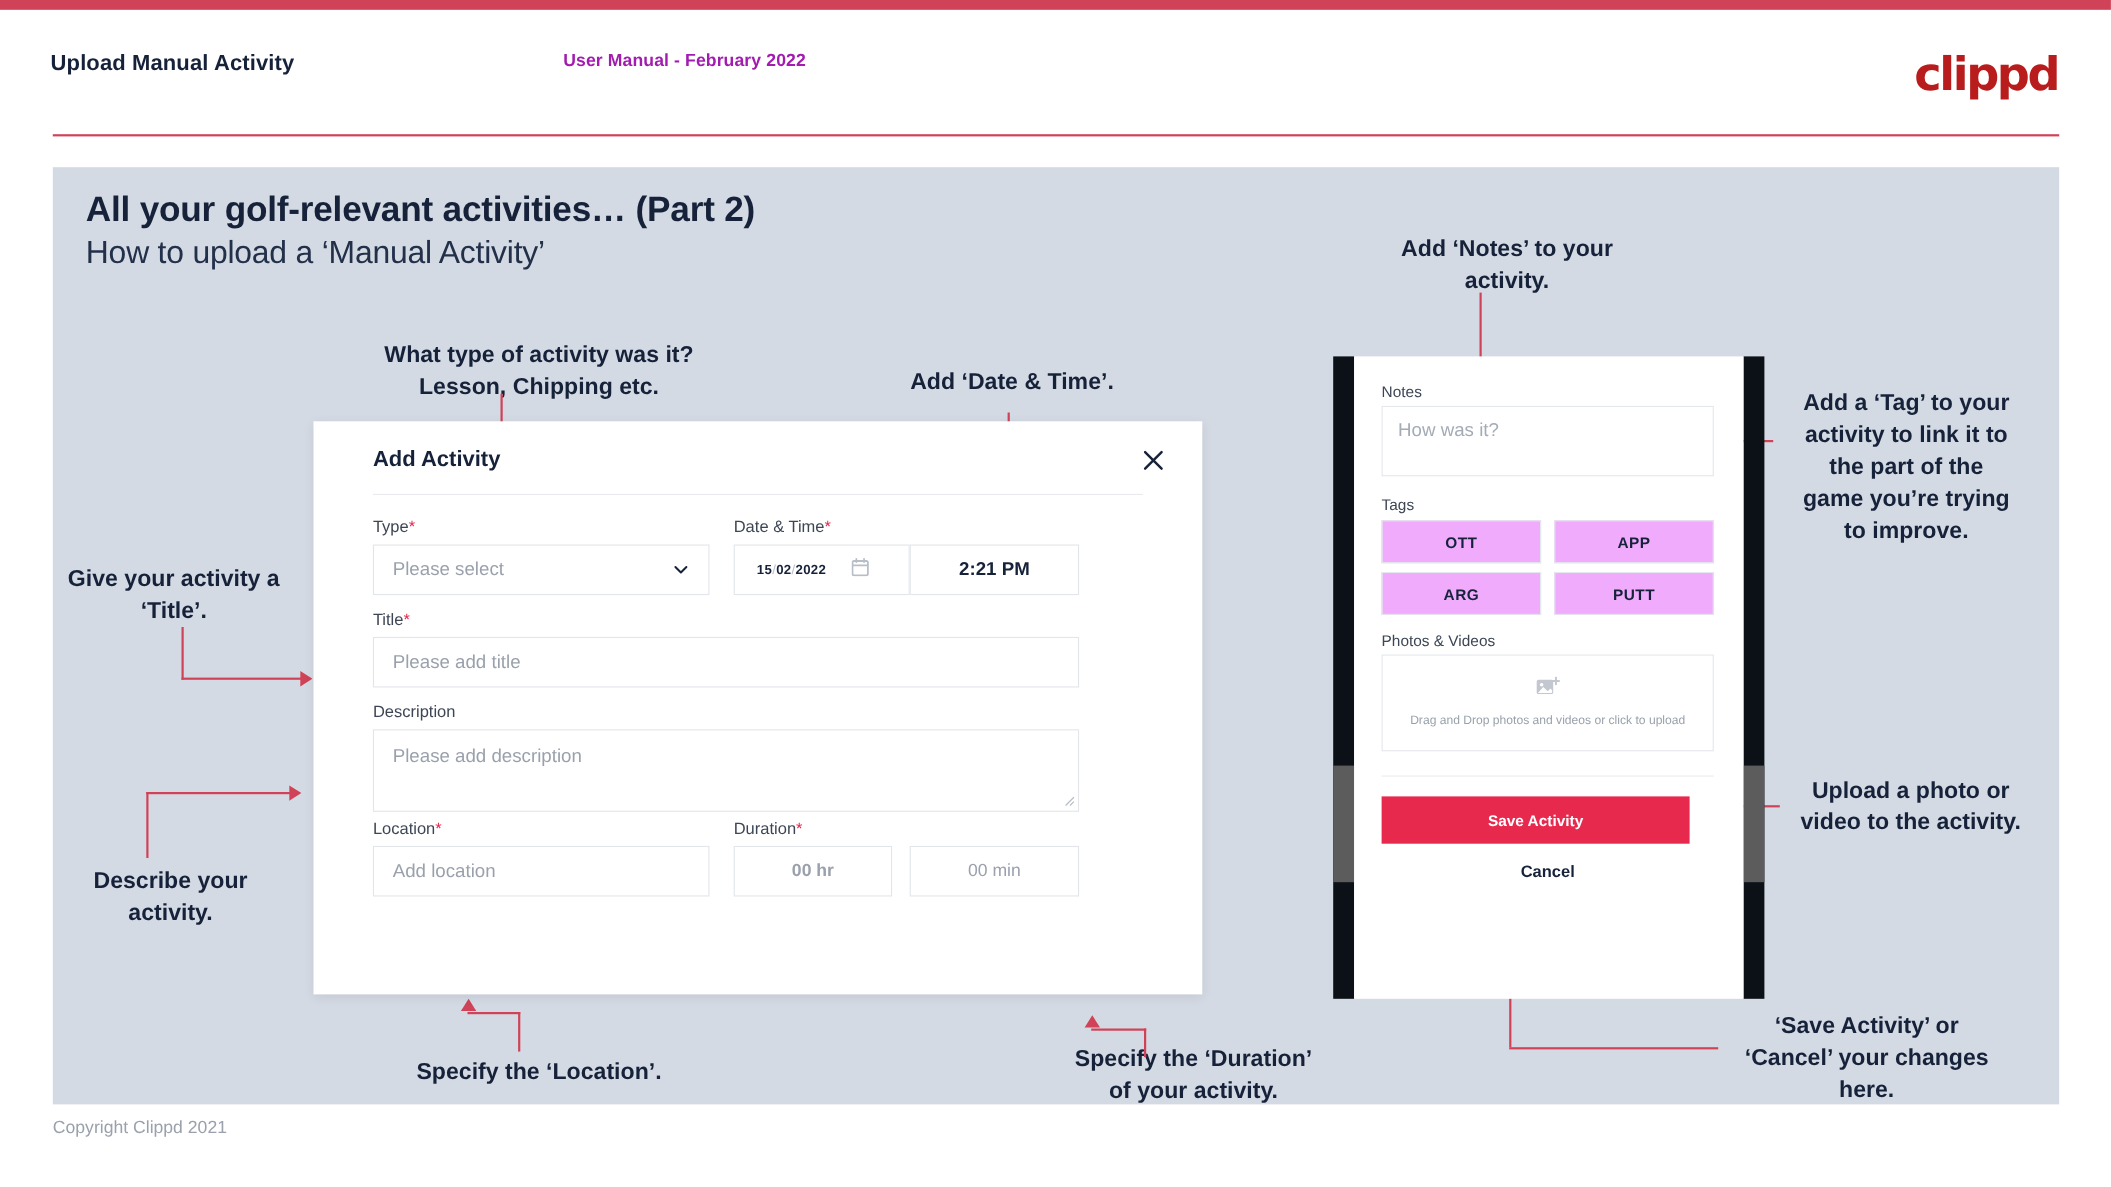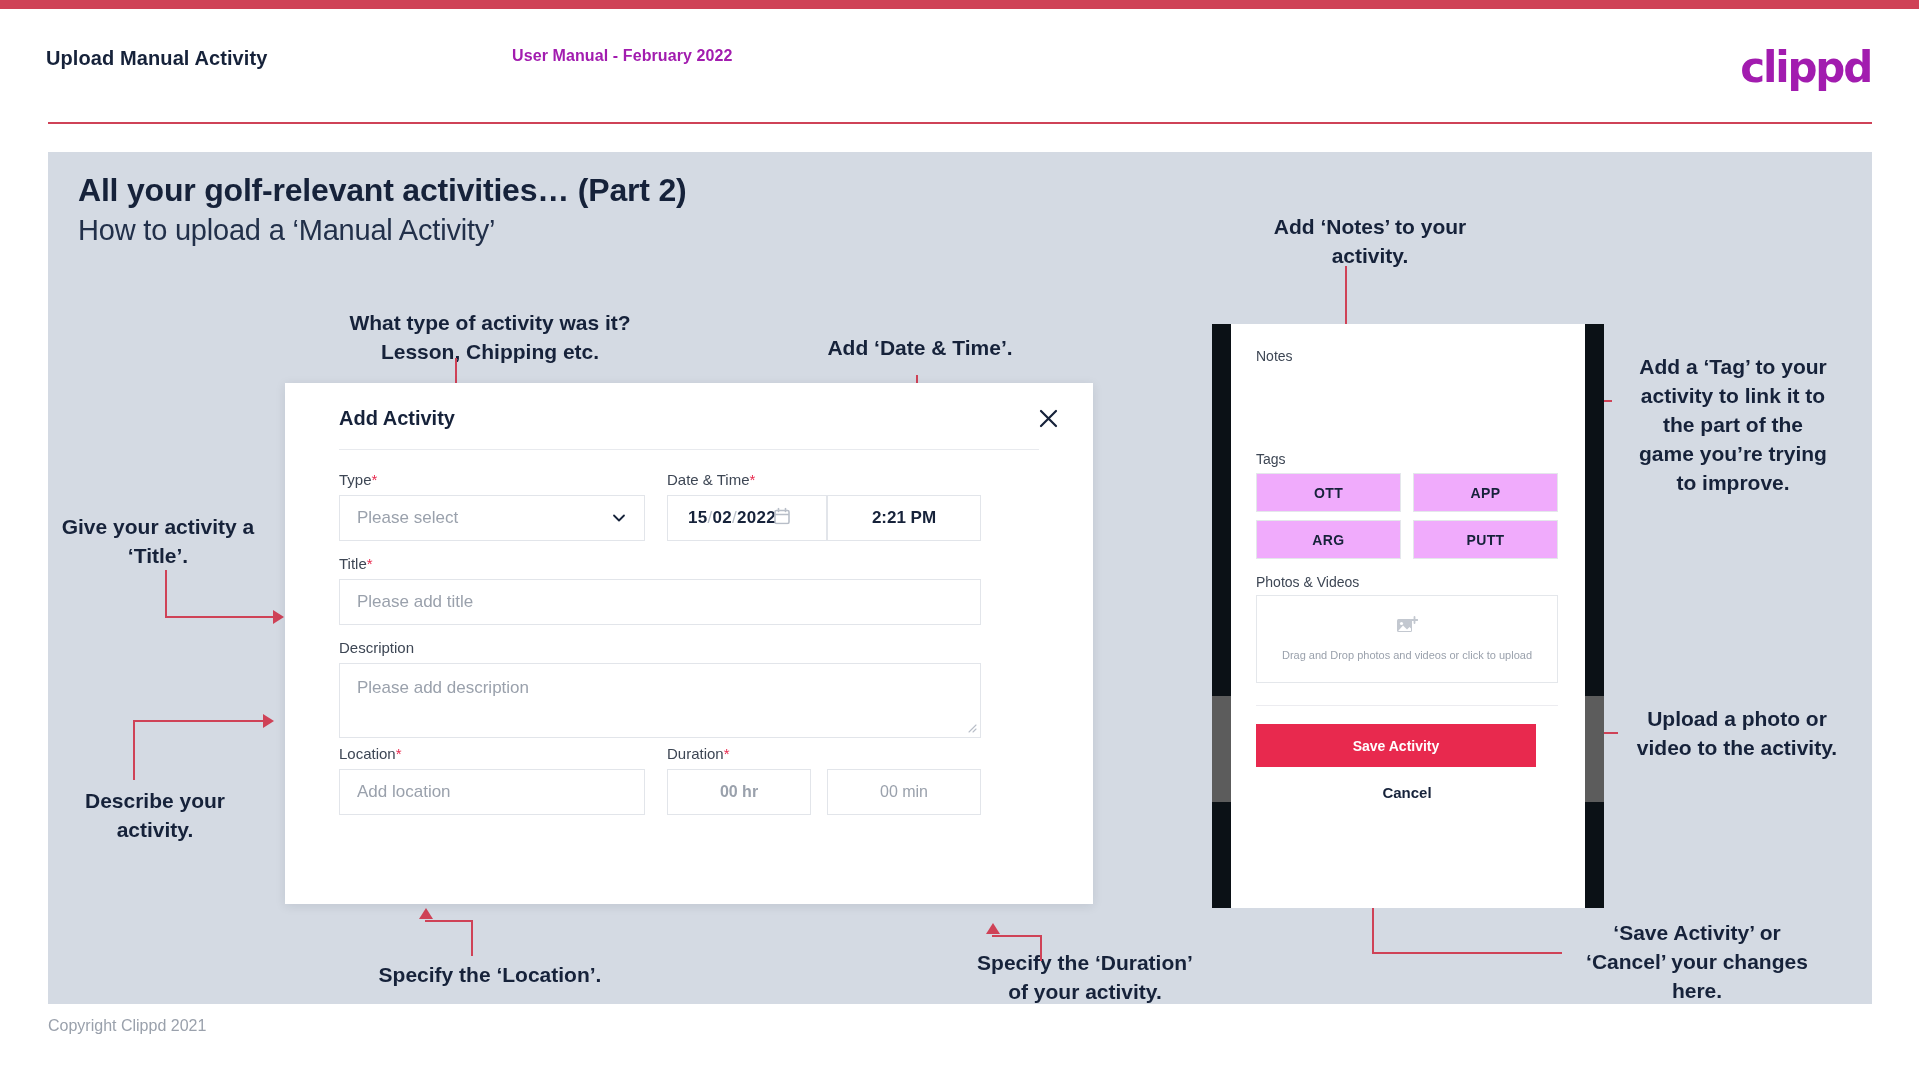--- a/index.html
+++ b/index.html
@@ -50,21 +50,21 @@
     font-weight: 700;
     color: #a21caf;
     letter-spacing: .1px;
   }
   .brand-logo {
     position: absolute;
     right: 48px;
     top: 38px;
     font-size: 42px;
     font-weight: 700;
-    color: #a21caf;
+    color: #b91c1c;
     letter-spacing: -2.2px;
     font-family: "DejaVu Sans", sans-serif;
     line-height: 1;
   }
   .header-rule {
     position: absolute;
     left: 48px;
     top: 122px;
     width: 1824px;
     height: 2px;
@@ -213,21 +213,21 @@
   }
   .chev {
     position: absolute;
     right: 18px;
     top: 50%;
     transform: translateY(-50%);
     width: 14px;
     height: 14px;
   }
   .date-val {
-    font-size: 17px;
+    font-size: 12px;
     font-weight: 700;
     color: #16223a;
     padding-left: 20px;
     letter-spacing: .3px;
   }
   .date-val .sl { color: #b9bfc8; font-weight: 400; }
   .cal-ic {
     position: absolute;
     right: 36px;
     top: 50%;
@@ -554,20 +554,23 @@
   <div class="bezel bezel-l">
     <div class="bezel-btn" style="top:372px;"></div>
   </div>
   <div class="bezel bezel-r">
     <div class="bezel-btn" style="top:372px;"></div>
   </div>
 
   <div class="phone-screen">
 
     <div class="p-label" style="left:25px; top:24px;">Notes</div>
+    <div class="p-input" style="left:25px; top:45px; width:302px; height:64px;">
+      <span class="p-ph">How was it?</span>
+    </div>
 
     <div class="p-label" style="left:25px; top:127px;">Tags</div>
     <div class="tag-btn" style="left:25px; top:149px; width:145px; height:39px;">OTT</div>
     <div class="tag-btn" style="left:182px; top:149px; width:145px; height:39px;">APP</div>
     <div class="tag-btn" style="left:25px; top:196px; width:145px; height:39px;">ARG</div>
     <div class="tag-btn" style="left:182px; top:196px; width:145px; height:39px;">PUTT</div>
 
     <div class="p-label" style="left:25px; top:250px;">Photos &amp; Videos</div>
     <div class="drop-zone" style="left:25px; top:271px; width:302px; height:88px;">
       <span>

